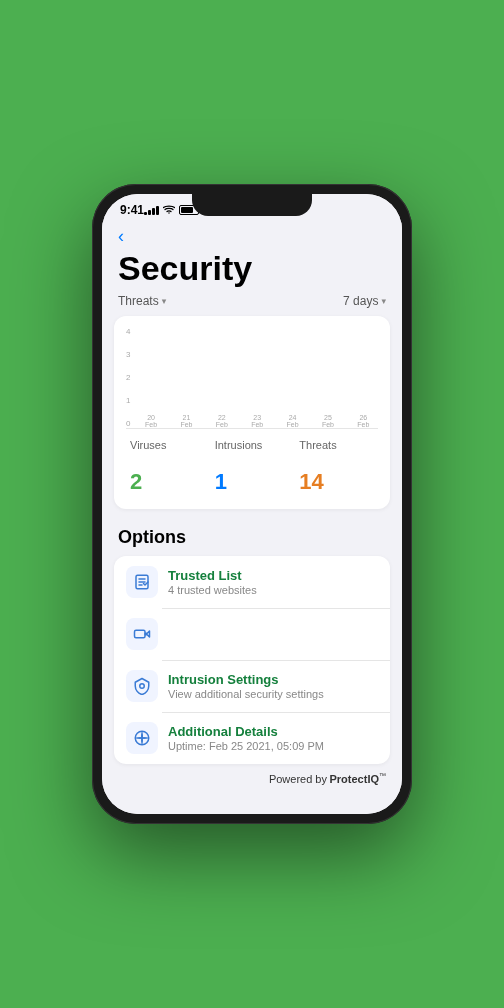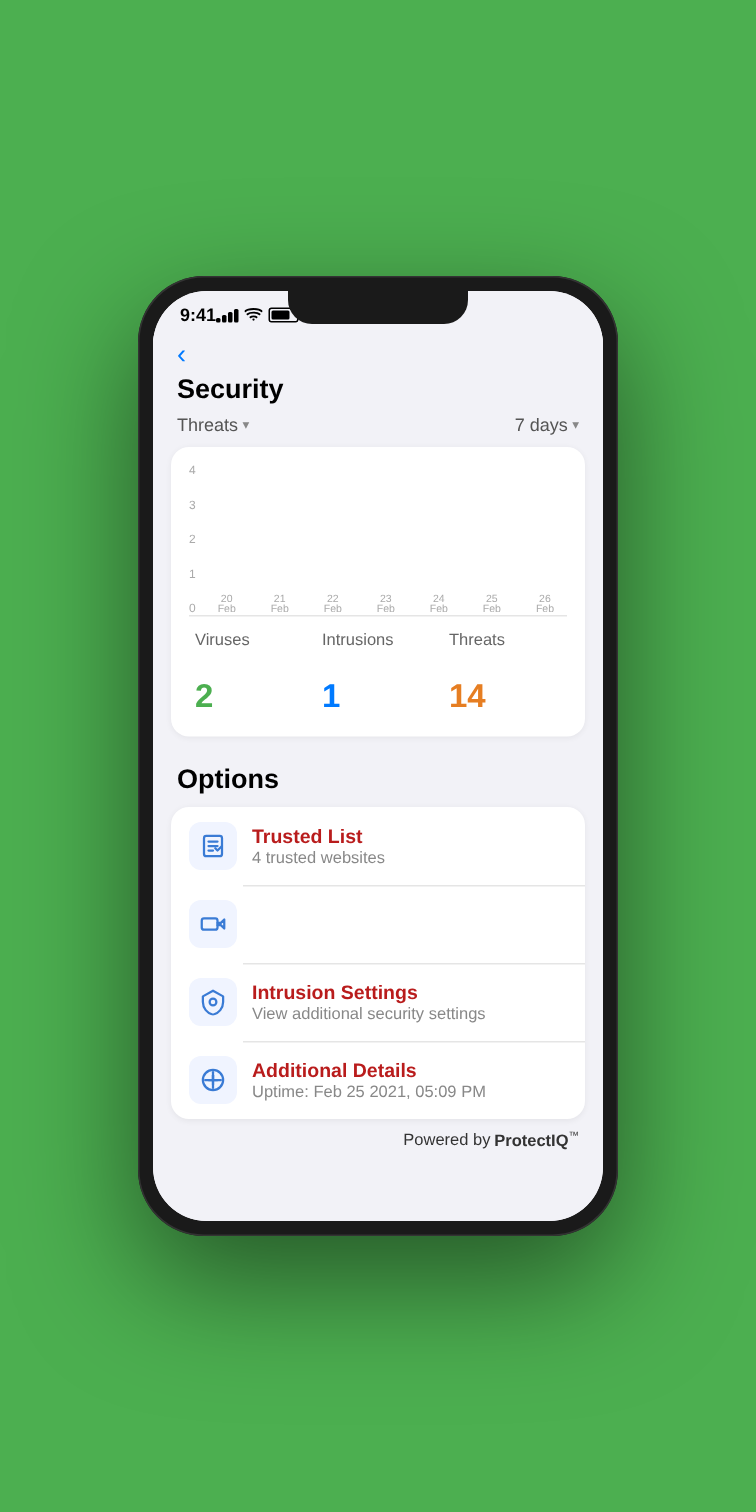--- a/index.html
+++ b/index.html
@@ -115,21 +115,21 @@
       background: #f2f2f7;
     }
     .back-btn {
       color: #007aff;
       font-size: 18px;
       cursor: pointer;
       margin-bottom: 2px;
       display: inline-block;
     }
     .page-title {
-      font-size: 18px;
+      font-size: 34px;
       font-weight: 700;
       color: #000;
       margin-bottom: 6px;
     }
     .filter-row {
       display: flex;
       justify-content: space-between;
       align-items: center;
     }
     .filter-pill {
@@ -261,21 +261,21 @@
       flex-shrink: 0;
     }
     .option-icon-wrap svg {
       width: 18px;
       height: 18px;
     }
     .option-text { flex: 1; }
     .option-title-text {
       font-size: 13px;
       font-weight: 600;
-      color: #b91c1c;
+      color: #15803d;
     }
     .option-subtitle {
       font-size: 11px;
       color: #888;
       margin-top: 1px;
     }
     
     .footer {
       text-align: right;
       padding: 8px 16px 10px;

